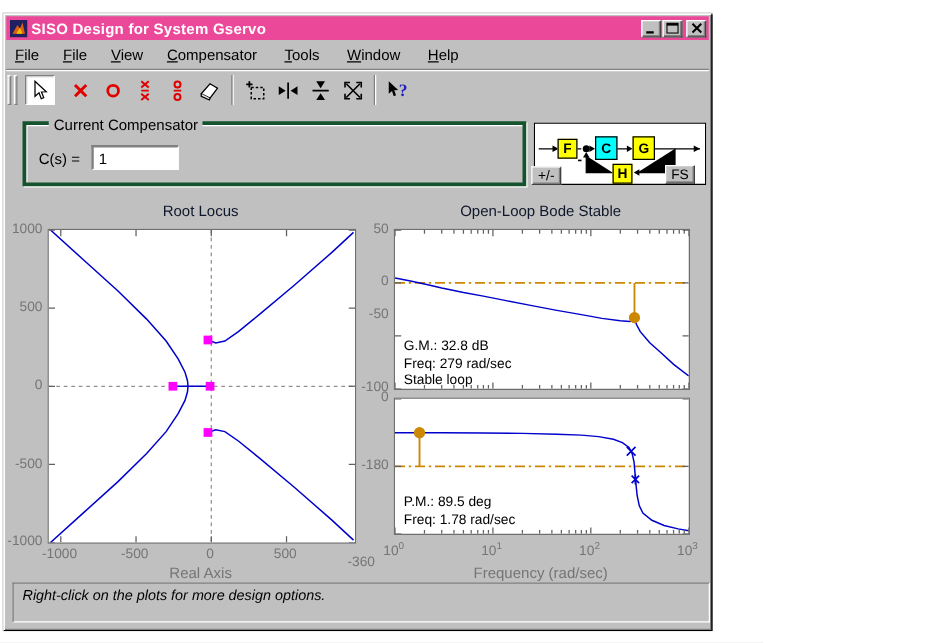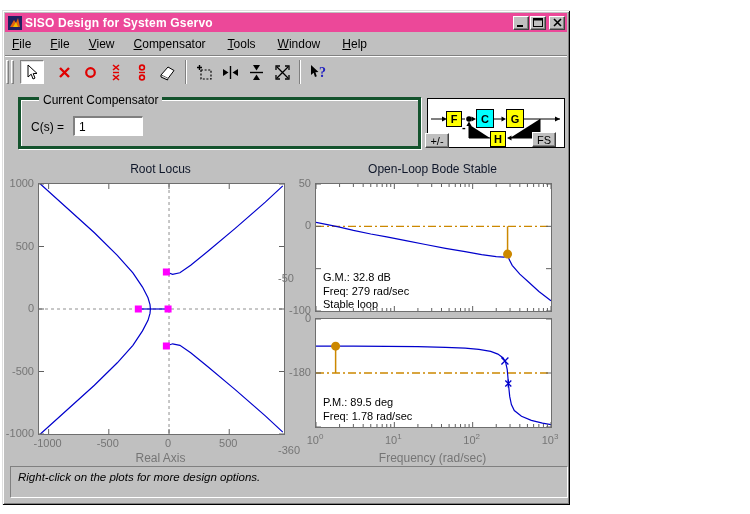--- a/index.html
+++ b/index.html
@@ -397,21 +397,21 @@
         <div class="tick-label" style="left: 83.828px; top: 427px; width: 44px; text-align: center;">-500</div>
         <div class="tick-label" style="left: 144.025px; top: 427px; width: 44px; text-align: center;">0</div>
         <div class="tick-label" style="left: 204.221px; top: 427px; width: 44px; text-align: center;">500</div>
         <div class="tick-label" style="left: -1px; top: 167px; width: 33px; text-align: right;">1000</div>
         <div class="tick-label" style="left: -1px; top: 229.5px; width: 33px; text-align: right;">500</div>
         <div class="tick-label" style="left: -1px; top: 292px; width: 33px; text-align: right;">0</div>
         <div class="tick-label" style="left: -1px; top: 354.5px; width: 33px; text-align: right;">-500</div>
         <div class="tick-label" style="left: -1px; top: 417px; width: 33px; text-align: right;">-1000</div>
         <div class="tick-label" style="left: 276px; top: 167px; width: 33px; text-align: right;">50</div>
         <div class="tick-label" style="left: 276px; top: 209.333px; width: 33px; text-align: right;">0</div>
-        <div class="tick-label" style="left: 276px; top: 262px; width: 33px; ">-50</div>
+        <div class="tick-label" style="left: 276px; top: 235px; width: 33px; text-align: right;">-50</div>
         <div class="tick-label" style="left: 276px; top: 294px; width: 33px; text-align: right;">-100</div>
         <div class="tick-label" style="left: 276px; top: 302px; width: 33px; text-align: right;">0</div>
         <div class="tick-label" style="left: 276px; top: 356px; width: 33px; text-align: right;">-180</div>
         <div class="tick-label" style="left: 276px; top: 434px; width: 33px; text-align: left;">-360</div>
         <div class="tick-label" style="left: 299px; top: 421px; width: 28px; text-align: center;">10<sup>0</sup></div>
         <div class="tick-label" style="left: 377.333px; top: 421px; width: 28px; text-align: center;">10<sup>1</sup></div>
         <div class="tick-label" style="left: 455.667px; top: 421px; width: 28px; text-align: center;">10<sup>2</sup></div>
         <div class="tick-label" style="left: 534px; top: 421px; width: 28px; text-align: center;">10<sup>3</sup></div>
       </div>
 

